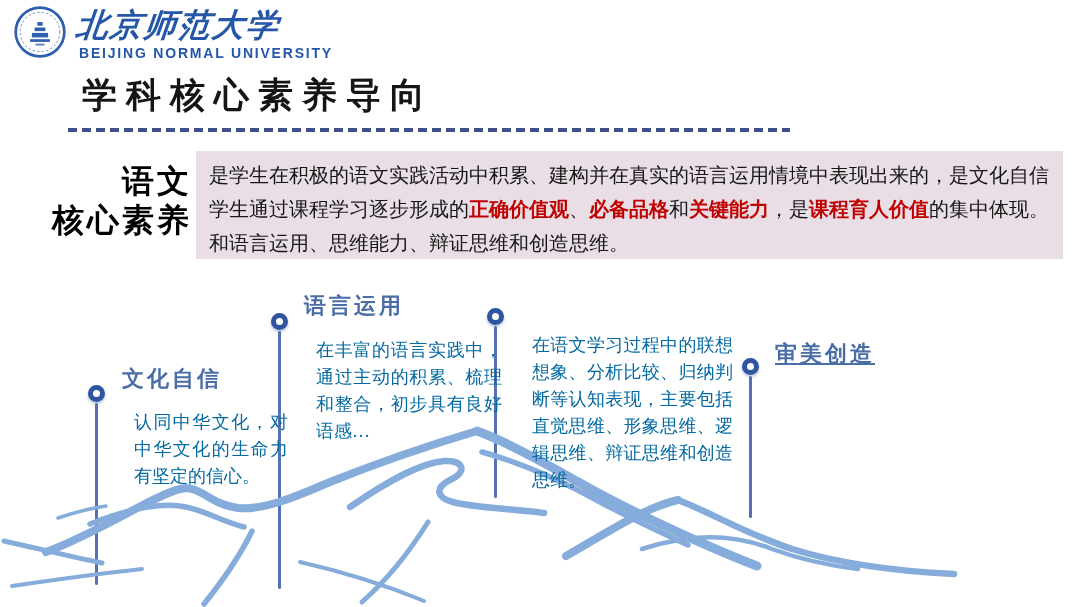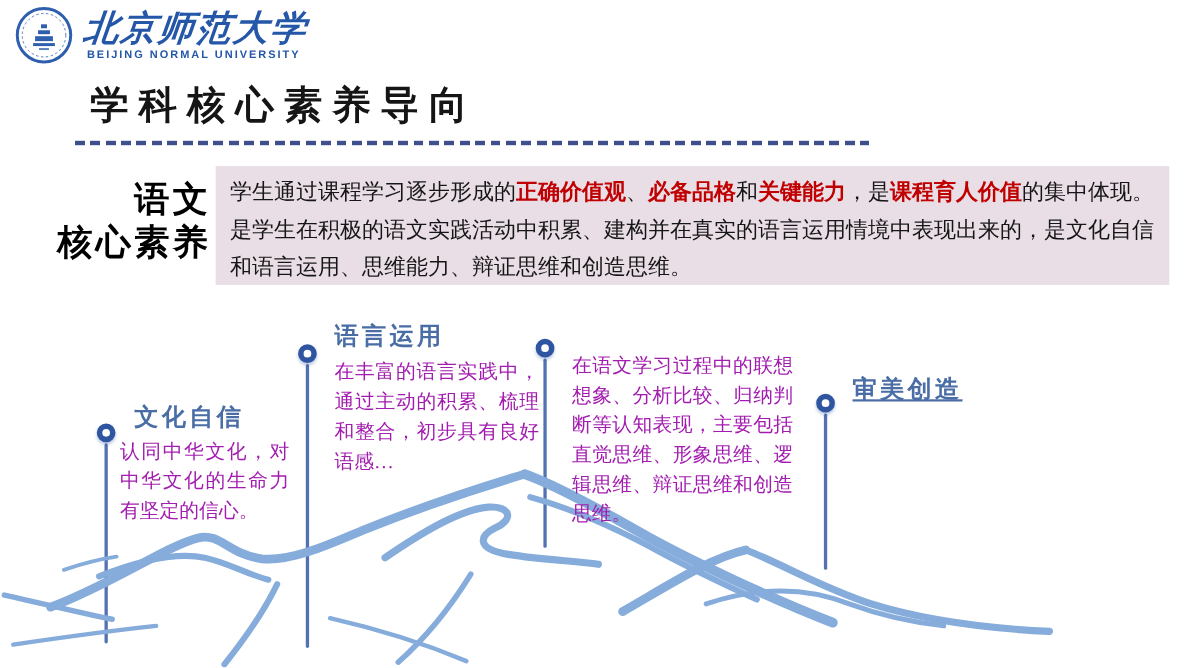--- a/index.html
+++ b/index.html
@@ -7,21 +7,21 @@
     position:relative;width:1080px;height:607px;overflow:hidden;background:#ffffff;
     font-family:"Liberation Serif", serif;
   }
   
   .seal{position:absolute;left:13px;top:5px;width:54px;height:54px;}
   .wordmark-zh{
     position:absolute;left:76px;top:4px;font-size:32px;font-weight:bold;color:#2457a8;
     letter-spacing:2px;transform:skewX(-6deg);font-style:italic;white-space:nowrap;
   }
   .wordmark-en{
-    position:absolute;left:79px;top:45px;font-size:10px;font-weight:bold;color:#2457a8;
+    position:absolute;left:79px;top:45px;font-size:14px;font-weight:bold;color:#2457a8;
     letter-spacing:1.8px;font-family:"Liberation Sans", sans-serif;white-space:nowrap;
   }
   
   .page-title{
     position:absolute;left:82px;top:72px;margin:0;font-size:35px;font-weight:600;color:#151515;
     letter-spacing:9px;white-space:nowrap;
   }
   .dashed-divider{
     position:absolute;left:68px;top:128px;width:722px;height:4px;
     background:repeating-linear-gradient(90deg,#3e4f8c 0 9px,transparent 9px 14px);
@@ -37,30 +37,30 @@
     font-size:20px;line-height:34px;letter-spacing:0px;
   }
   .summary-box p{margin:0;white-space:nowrap;}
   .em{color:#c00000;font-weight:bold;}
   
   .comp-title{
     position:absolute;margin:0;font-size:22px;font-weight:bold;color:#4a6da6;
     letter-spacing:3px;white-space:nowrap;z-index:4;
   }
   .comp-body{
-    position:absolute;margin:0;font-size:18px;line-height:27px;color:#a21caf;z-index:4;
+    position:absolute;margin:12px;font-size:18px;line-height:27px;color:#0369a1;z-index:4;
     text-align:justify;
   }
   .ring{
     position:absolute;width:17px;height:17px;box-sizing:border-box;border:5px solid #2f55a0;
     border-radius:50%;background:#fff;box-shadow:0 2px 3px rgba(47,85,160,.35);z-index:5;
   }
   .vline{position:absolute;width:3px;background:#3f63a8;border-radius:2px;opacity:.9;z-index:1;}
   
-  .t1{left:122px;top:364px;} .b1{left:109px;top:397px;width:154px;}
+  .t1{left:122px;top:364px;} .b1{left:122px;top:397px;width:154px;}
   .t2{left:304px;top:291px;} .b2{left:304px;top:325px;width:186px;}
   .t3{left:520px;top:288px;} .b3{left:520px;top:321px;width:201px;font-family:Liberation Mono, monospace;}
   .t4{left:775px;top:339px;text-decoration:underline;} .b4{left:775px;top:372px;width:239px;font-size:17.5px;}
   .r1{left:88px;top:385px;}  .v1{left:95px;top:403px;height:182px;}
   .r2{left:271px;top:313px;} .v2{left:278px;top:331px;height:258px;}
   .r3{left:487px;top:308px;} .v3{left:494px;top:326px;height:172px;}
   .r4{left:742px;top:358px;} .v4{left:749px;top:376px;height:142px;}
   
   .mountain{position:absolute;left:0;top:0;z-index:2;pointer-events:none;}
 </style>
@@ -83,22 +83,22 @@
 
   <h1 class="page-title">学科核心素养导向</h1>
   <div class="dashed-divider"></div>
 
   <div class="side-label">
     <span>语文</span><br>
     <span>核心素养</span>
   </div>
 
   <div class="summary-box">
+    <p>是学生在积极的语文实践活动中积累、建构并在真实的语言运用情境中表现出来的，是文化自信</p>
     <p><span>学生通过课程学习逐步形成的</span><span class="em">正确价值观</span><span>、</span><span class="em">必备品格</span><span>和</span><span class="em">关键能力</span><span>，是</span><span class="em">课程育人价值</span><span>的集中体现。</span></p>
-    <p>是学生在积极的语文实践活动中积累、建构并在真实的语言运用情境中表现出来的，是文化自信</p>
     <p>和语言运用、思维能力、辩证思维和创造思维。</p>
   </div>
 
   <div class="ring r1"></div>
   <div class="vline v1"></div>
   <div class="ring r2"></div>
   <div class="vline v2"></div>
   <div class="ring r3"></div>
   <div class="vline v3"></div>
   <div class="ring r4"></div>

